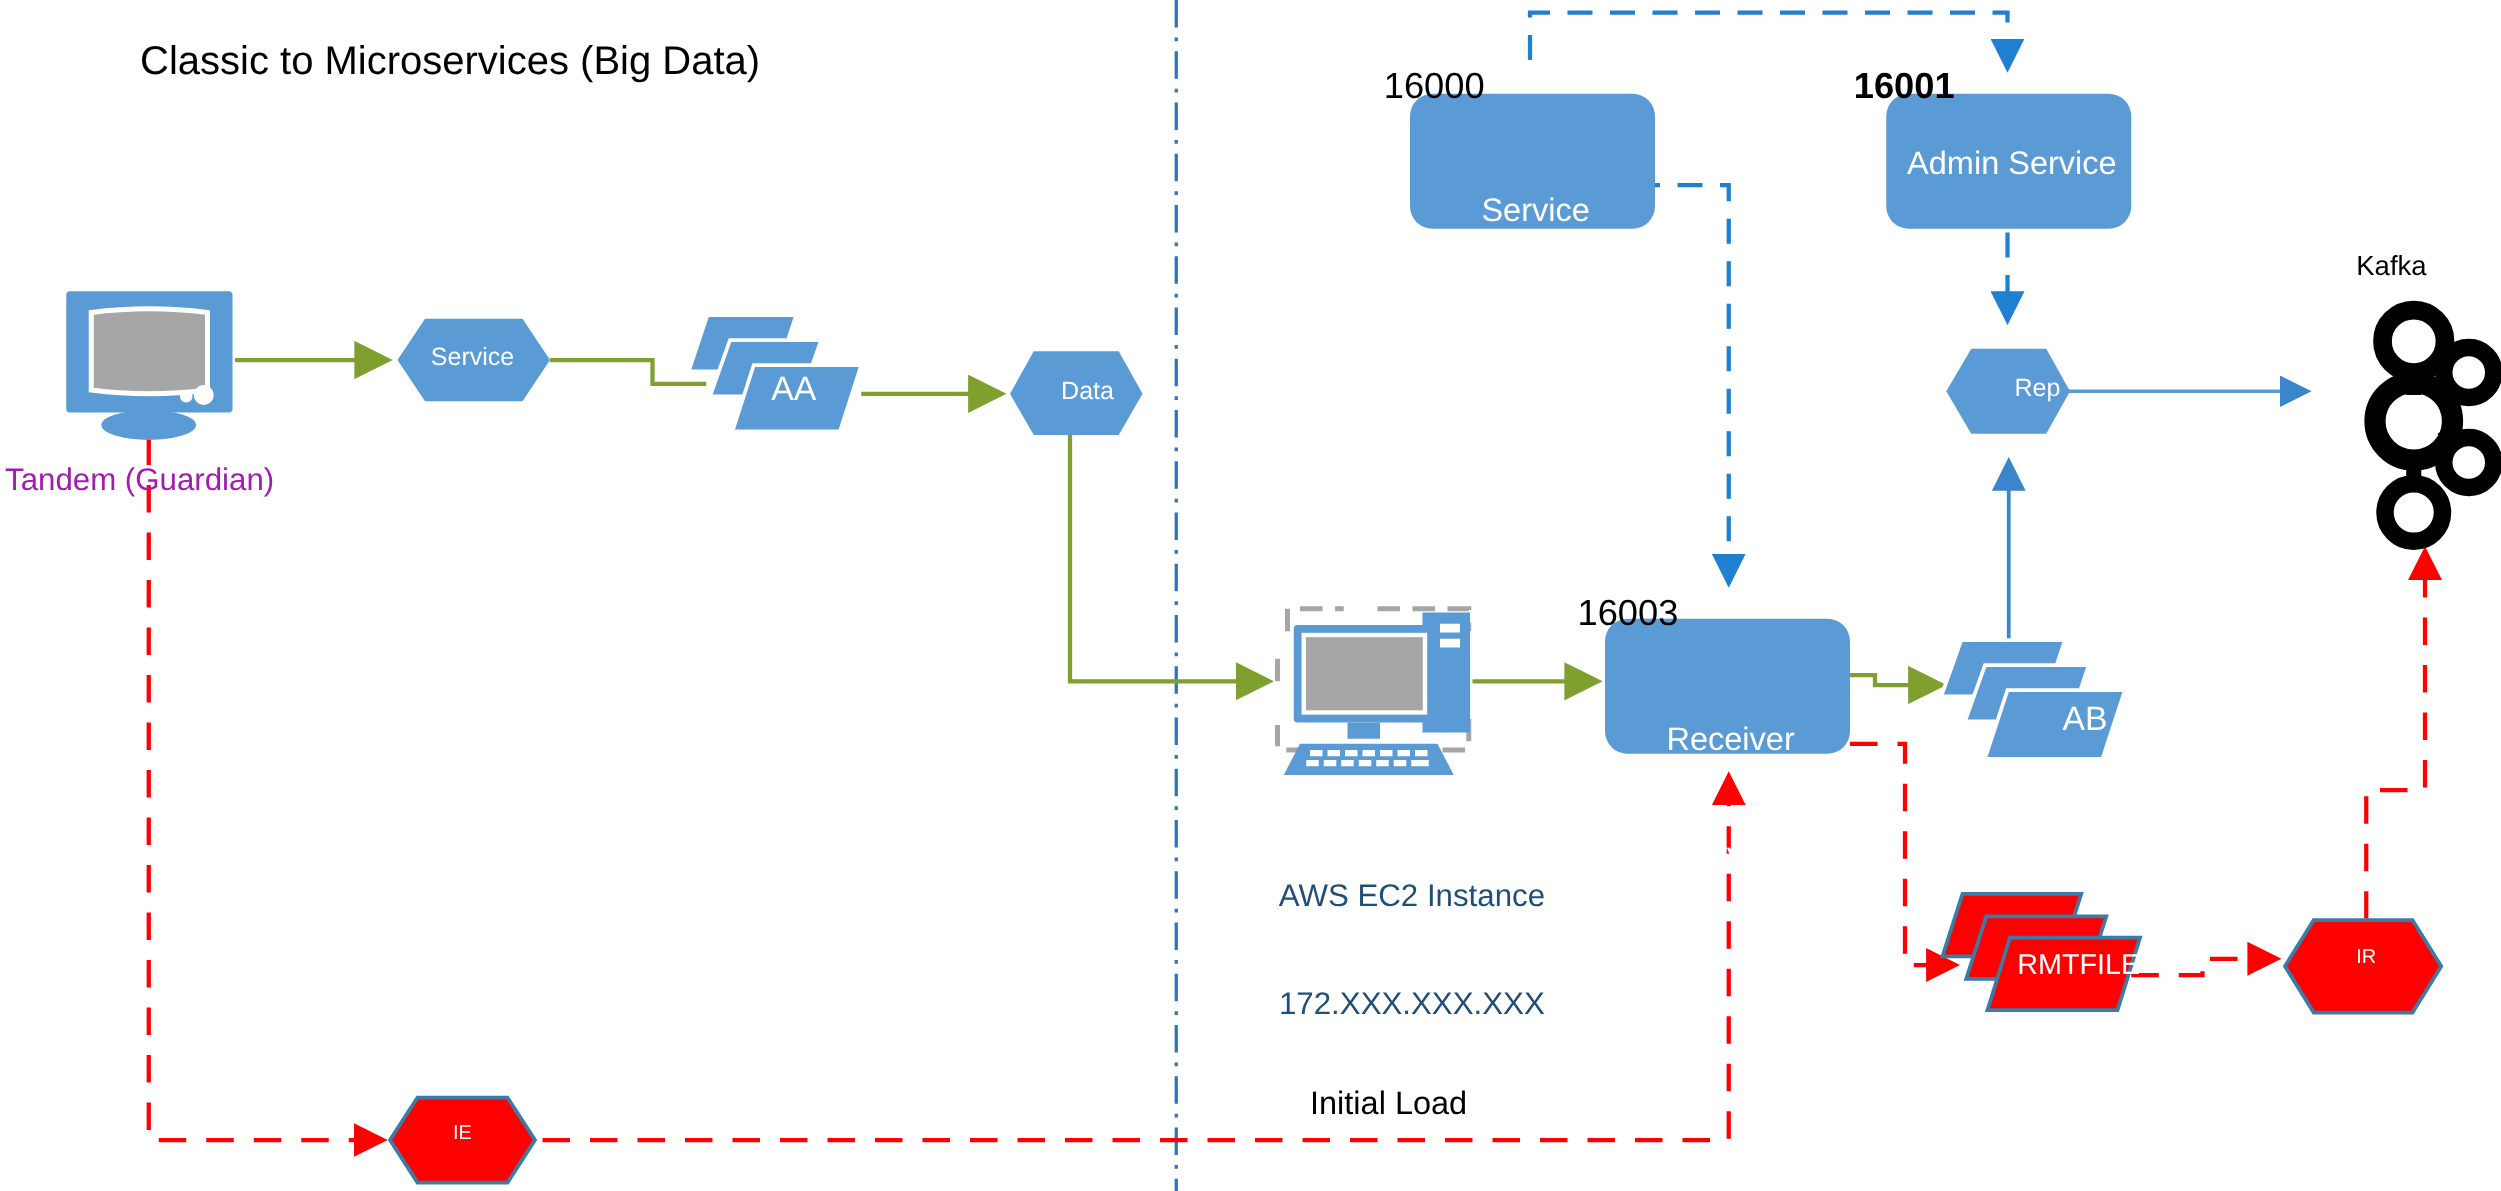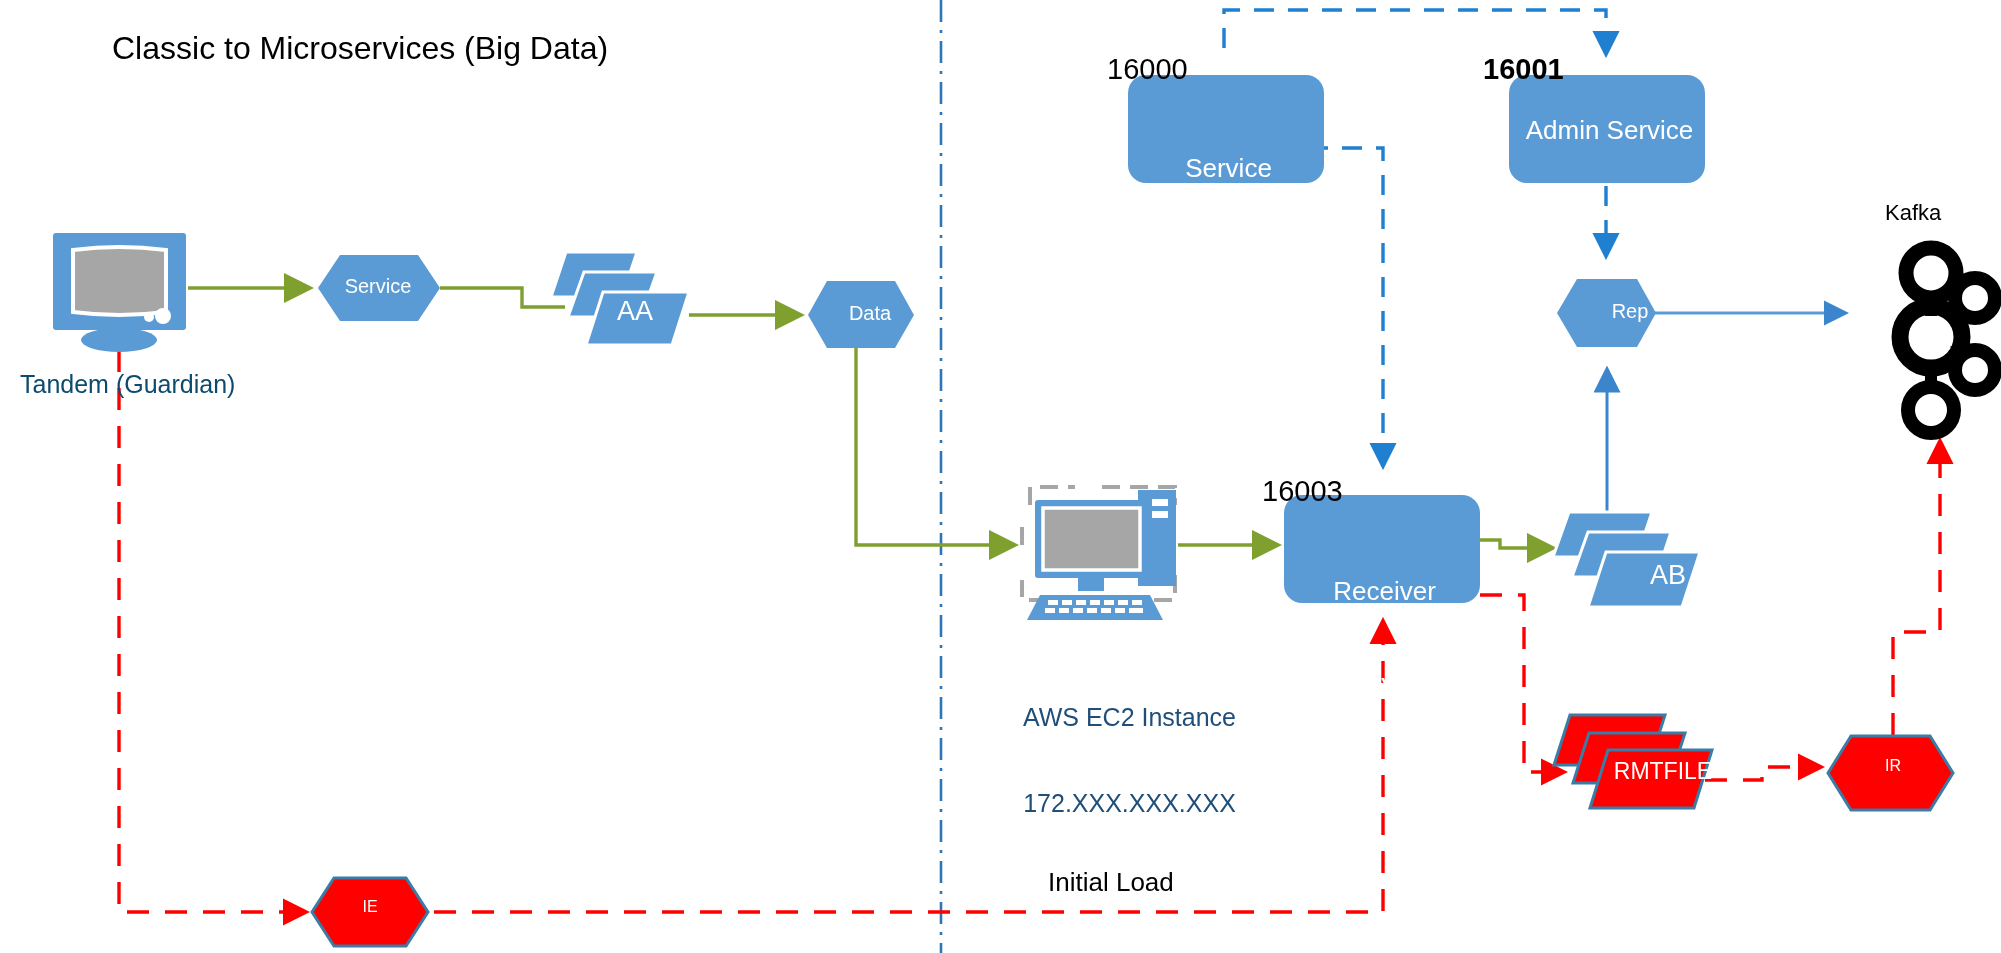--- a/index.html
+++ b/index.html
@@ -25,24 +25,24 @@
     white-space: pre;
     line-height: 1.15;
   }
   #diagram-title {
     left: 112px;
     top: 30px;
     font-size: 32px;
     color: #000000;
   }
   #tandem-label {
-    left: 20px;
+    left: 4px;
     top: 370px;
     font-size: 25px;
-    color: #0c4a6e;
+    color: #a21caf;
   }
   #ec2-label {
     left: 990px;
     top: 645px;
     font-size: 25px;
     color: #1f4e79;
     text-align: center;
     width: 215px;
     margin-left: 32px;
   }

